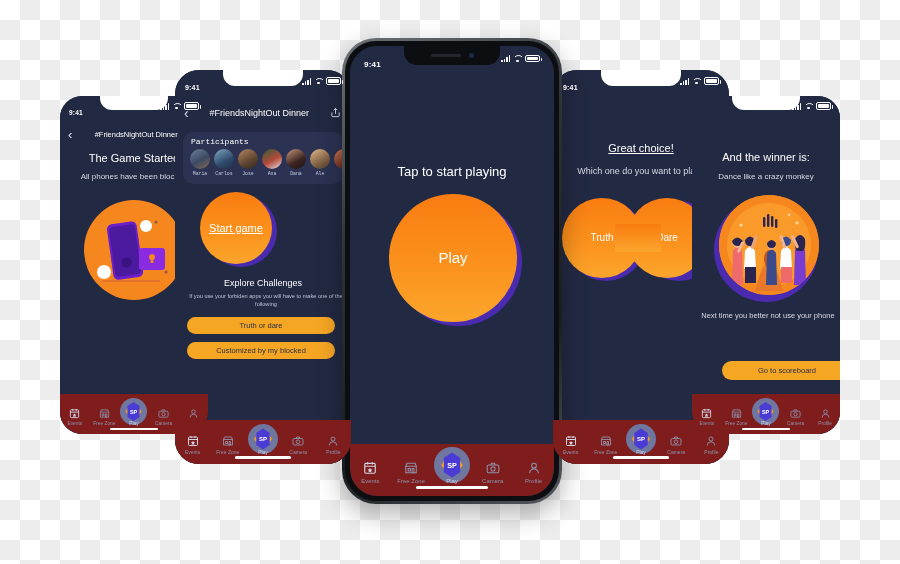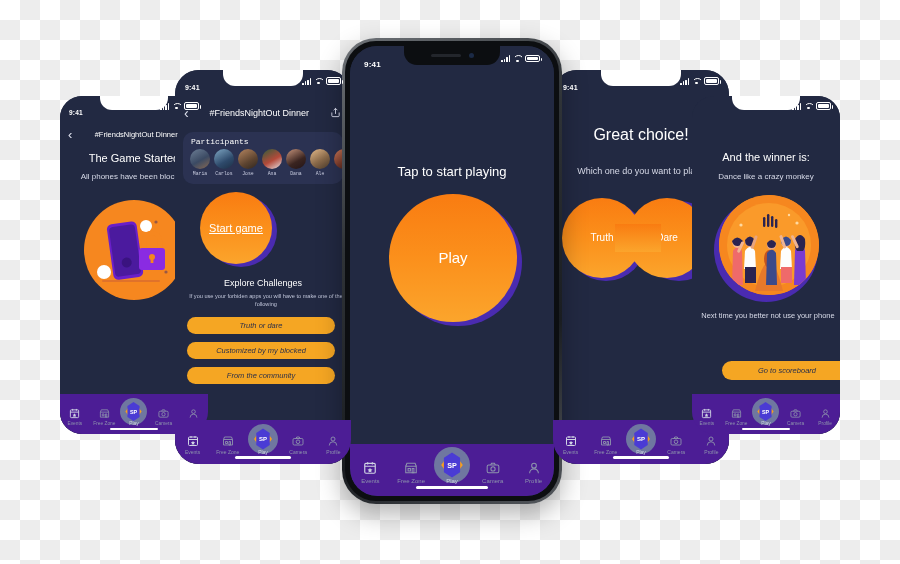--- a/index.html
+++ b/index.html
@@ -75,21 +75,21 @@
   }
   .batt:after {
     content:""; position:absolute; right:-3px; top:2px;
     width:1.5px; height:3.5px; background:#fff; border-radius:0 1px 1px 0;
   }
 
   
   .navbar {
     position: absolute;
     left: 0; right: 0; bottom: 0;
-    background: #4c1d95;
+    background: #7f1d1d;
     display: flex;
     align-items: flex-end;
     justify-content: space-around;
     z-index: 4;
   }
   .nav-item {
     display: flex; flex-direction: column;
     align-items: center; justify-content: flex-end;
     color: #8d93ad;
     flex: 1;
@@ -139,21 +139,20 @@
     color: #fff; text-align: center; line-height: 1.15;
   }
   .pill-btn {
     background: #f5a623;
     color: #2a2f4a;
     border-radius: 999px;
     display: flex; align-items: center; justify-content: center;
     text-align: center;
     border: none;
     white-space: nowrap;
-    font-style: italic;
   }
   .card {
     position: absolute;
     background: #2b3252;
     border-radius: 10px;
   }
   .illus-circle {
     position: absolute;
     border-radius: 50%;
     background: #f6871f;
@@ -334,21 +333,20 @@
     </div>
 
     <div class="ring" style="left:30px; top:125px; width:72px; height:72px;"></div>
     <div class="orange-circle" style="left:25px; top:122px; width:72px; height:72px; font-size:11px;text-decoration:underline;">Start game</div>
 
     <div style="position:absolute; top:208px; width:100%; text-align:center; color:#fff; font-size:9px;">Explore Challenges</div>
     <div style="position:absolute; top:222px; left:8px; right:2px; text-align:center; color:#bfc4d8; font-size:5.6px; line-height:1.5;">If you use your forbiden apps you will have to make one of the following</div>
 
     <button class="pill-btn" style="position:absolute; left:12px; top:247px; width:148px; height:17px; font-size:7.5px;">Truth or dare</button>
     <button class="pill-btn" style="position:absolute; left:12px; top:272px; width:148px; height:17px; font-size:7.5px;">Customized by my blocked</button>
-    <button class="pill-btn" style="position:absolute; left:12px; top:297px; width:148px; height:17px; font-size:7.5px;">From the community</button>
 
     <div class="navbar" style="height:44px; padding-bottom:9px;">
       <div class="nav-item">
         <span class="nav-ico">
           <svg width="12" height="12" viewBox="0 0 24 24" fill="none" stroke="#cfd3e4" stroke-width="2">
             <rect x="3" y="4" width="18" height="17" rx="2"></rect>
               <path d="M3 9h18M8 2v4M16 2v4"></path>
             <path d="M12 11.5l1.3 2.7 3 .4-2.2 2.1.5 3-2.6-1.4-2.6 1.4.5-3-2.2-2.1 3-.4z" fill="#cfd3e4" stroke="none"></path>
           </svg>
         </span>
@@ -412,21 +410,21 @@
             <i></i>
             <i></i>
             <i></i>
             <i></i>
           </span>
         <span class="wifi"></span>
         <span class="batt"></span>
       </span>
     </div>
 
-    <div class="screen-title" style="top:56px; font-size:16px;">Great choice!</div>
+    <div class="screen-title" style="top:72px; font-size:11px;text-decoration:underline;">Great choice!</div>
     <div class="screen-sub" style="top:96px; font-size:9px;">Which one do you want to play?</div>
 
     <div class="ring" style="left:13px; top:131px; width:80px; height:80px;"></div>
     <div class="ring" style="left:86px; top:131px; width:80px; height:80px;"></div>
     <div class="ring" style="left:66px; top:157px; width:46px; height:28px; border-radius:0;"></div>
 
     <div class="orange-circle" style="left:9px; top:128px; width:80px; height:80px; font-size:10px;">Truth</div>
     <div class="orange-circle" style="left:74px; top:128px; width:80px; height:80px; font-size:10px;">Dare</div>
     <div style="position:absolute; left:62px; top:154px; width:46px; height:28px; background:linear-gradient(180deg,#f97c11,#fba52c);"></div>
 

